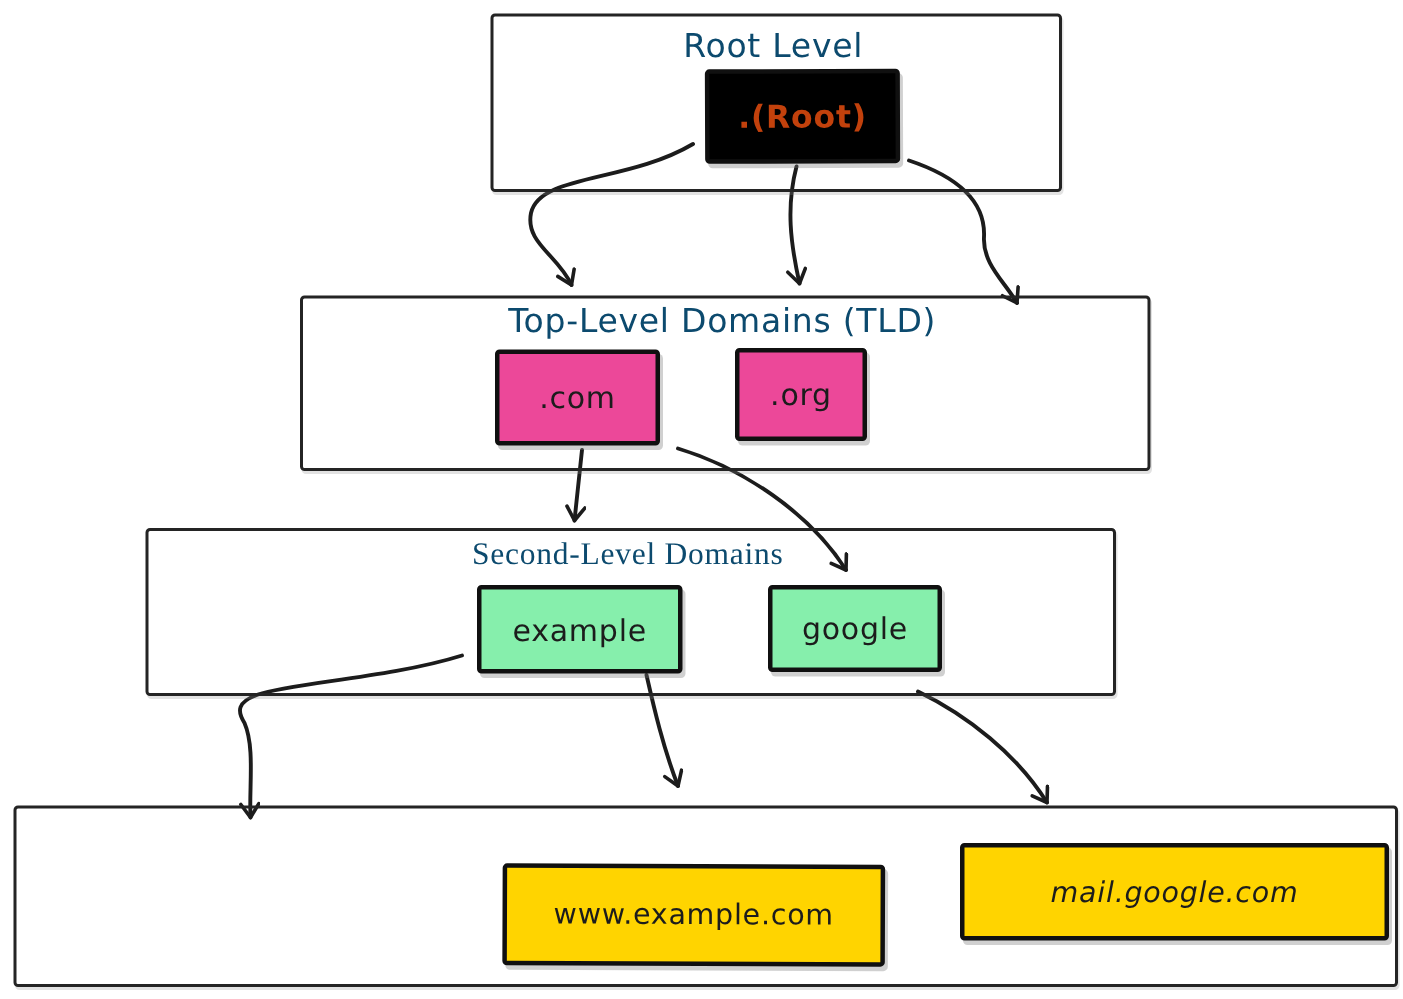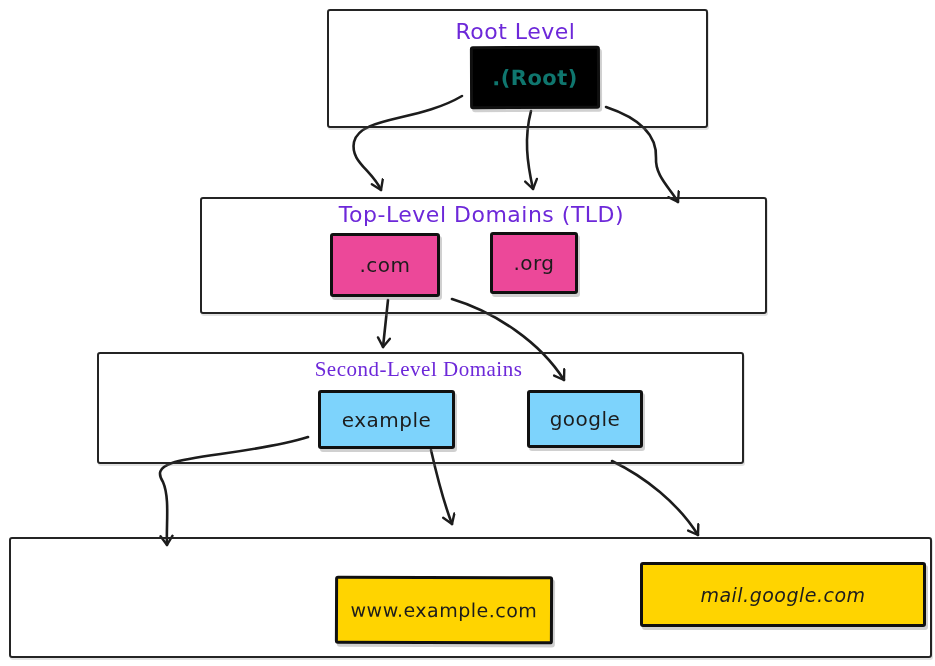--- a/index.html
+++ b/index.html
@@ -27,62 +27,62 @@
     border: 2px solid #242424;
     border-radius: 3px;
     background: transparent;
     box-shadow: 1px 2px 0 rgba(140,140,140,0.25);
   }
   .lv-title {
     position: absolute;
     text-align: center;
     font-size: 22px;
     letter-spacing: 0.5px;
-    color: #6d28d9;
+    color: #0c4a6e;
     white-space: nowrap;
   }
   .node {
     position: absolute;
     display: flex;
     align-items: center;
     justify-content: center;
     border: 3px solid #101010;
     border-radius: 3px;
     font-size: 20px;
     letter-spacing: 0.5px;
     box-shadow: 2px 3px 0 rgba(120,120,120,0.35);
     box-sizing: border-box;
     white-space: nowrap;
   }
-  .fill-black  { background: #000000; color: #0f766e; font-weight: bold; font-size: 21px; }
+  .fill-black  { background: #000000; color: #c2410c; font-weight: bold; font-size: 21px; }
   .fill-blue   { background: #ec4899; }
-  .fill-green  { background: #7dd3fc; }
+  .fill-green  { background: #86efac; }
   .fill-yellow { background: #ffd400; font-size: 19px; }
 
   
   #c-root { left: 327px; top: 9px;   width: 377px; height: 115px; }
   #c-tld  { left: 200px; top: 197px; width: 563px; height: 113px; }
   #c-sld  { left: 97px;  top: 352px; width: 643px; height: 108px; }
   #c-sub  { left: 9px;   top: 537px; width: 919px; height: 117px; }
 
   
   #t-root { left: 327px; top: 19px;  width: 377px; }
   #t-tld  { left: 200px; top: 202px; width: 563px; }
   #t-sld  { left: 97px;  top: 357px; width: 643px; font-size: 21px; font-family: Liberation Serif, serif; }
   #t-sub  { left: 9px;   top: 542px; width: 919px; font-size: 21px; }
 
   
   #n-root    { left: 470px; top: 46px;  width: 130px; height: 63px; transform: rotate(-0.2deg); }
   #n-com     { left: 330px; top: 233px; width: 110px; height: 64px; }
   #n-org     { left: 490px; top: 232px; width: 88px; height: 62px; }
   #n-in      { left: 640px; top: 222px; width: 90px;  height: 62px; }
   #n-example { left: 318px; top: 390px; width: 137px; height: 59px; }
-  #n-google  { left: 527px; top: 390px; width: 116px; height: 58px; }
+  #n-google  { left: 512px; top: 390px; width: 116px; height: 58px; }
   #n-api     { left: 48px;  top: 563px; width: 232px; height: 65px; }
-  #n-www     { left: 335px; top: 576px; width: 218px; height: 68px; transform: rotate(0.2deg); }
+  #n-www     { left: 335px; top: 576px; width: 255px; height: 68px; transform: rotate(0.2deg); }
   #n-mail    { left: 640px; top: 562px; width: 286px; height: 65px; font-style: italic; }
 </style>
 </head>
 <body>
 
 <div class="canvas">
 
   <svg class="edges" viewBox="0 0 935 666" xmlns="http://www.w3.org/2000/svg">
     <defs>
       <marker id="ah" markerWidth="16" markerHeight="16" refX="11" refY="7" orient="auto" markerUnits="userSpaceOnUse">

